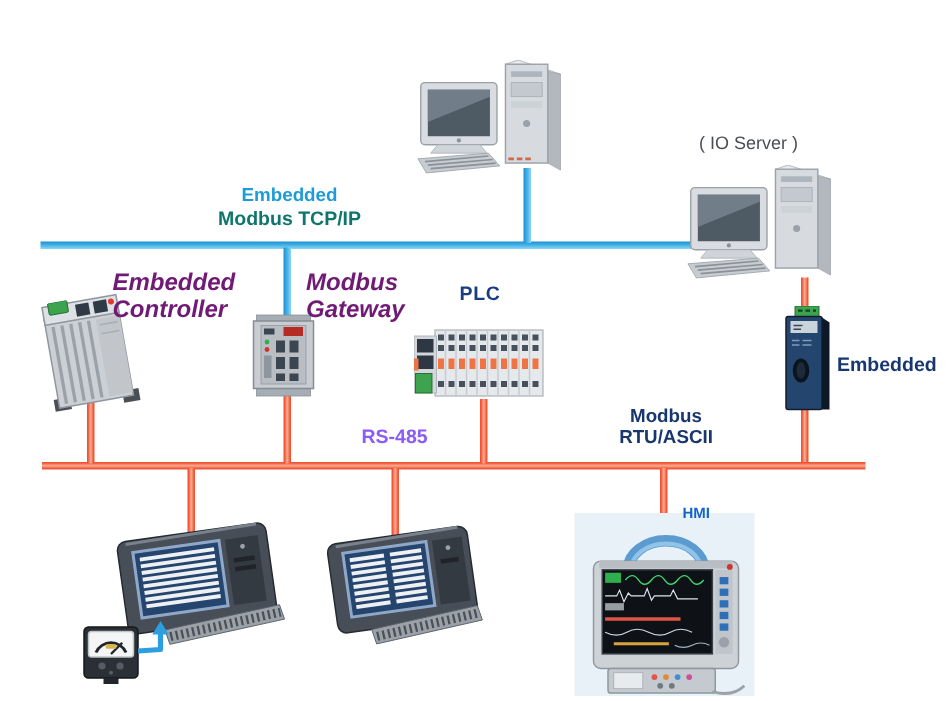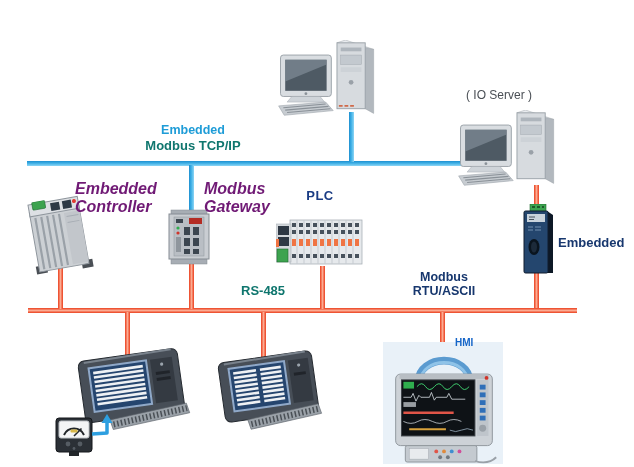--- a/index.html
+++ b/index.html
@@ -9,21 +9,21 @@
   .h-blue{height:5px;background:linear-gradient(180deg,#1d8fd0 0%,#3fb0e6 45%,#8ed6f5 100%);}
   .v-blue{width:5px;background:linear-gradient(90deg,#1d8fd0 0%,#3fb0e6 45%,#8ed6f5 100%);}
   .h-orange{height:5px;background:linear-gradient(180deg,#ee5434 12%,#fcab92 50%,#ee5434 88%);}
   .v-orange{width:5px;background:linear-gradient(90deg,#ee5434 12%,#fcab92 50%,#ee5434 88%);}
   .dev{position:absolute;z-index:2;line-height:0;}
   .lbl{position:absolute;z-index:3;font-weight:bold;white-space:pre-line;line-height:1.12;}
   .c-eth{color:#1e9cd7;font-size:12.5px;}
   .c-navy{color:#17376e;font-size:12.5px;}
   .c-navy-dk{color:#0f766e;font-size:13px;}
   .c-black{color:#701a75;font-size:16px;font-style:italic;}
-  .c-orange{color:#0f766e;font-size:13px;}
+  .c-orange{color:#8b5cf6;font-size:13px;}
   .c-gray{color:#4a4f55;font-weight:normal;font-size:12px;}
   .c-plc{color:#1a3c84;font-size:13px;letter-spacing:.5px;}
   .c-hmi{color:#1565c8;font-size:10px;}
   .center{text-align:center;}
   .rot-ec{transform:rotate(-10deg);}
   .rot-rec{transform:rotate(-8deg);}
   .hmi-bg{position:absolute;z-index:1;background:#e9f1f8;}
 </style>
 </head>
 <body>

